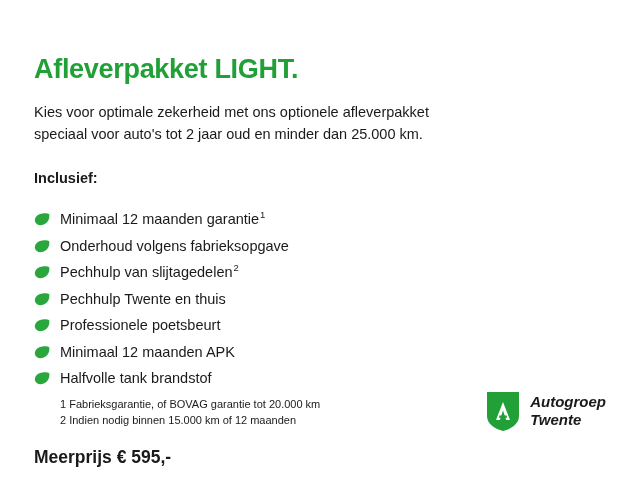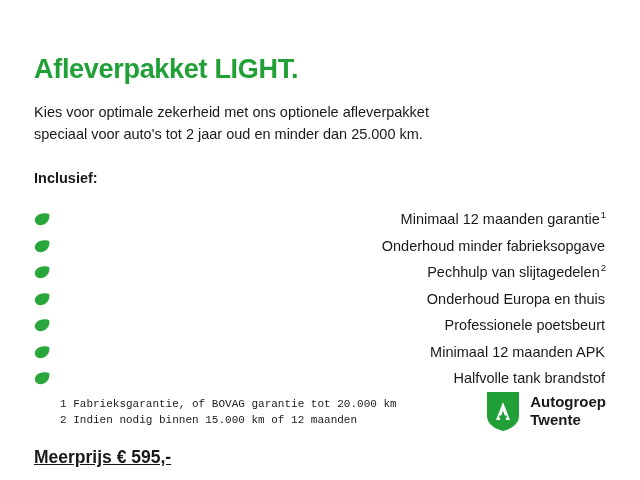--- a/index.html
+++ b/index.html
@@ -51,21 +51,20 @@
     margin: 0;
     padding: 0;
   }
   ul.features li {
     display: flex;
     align-items: baseline;
     font-size: 14.5px;
     line-height: 1.0;
     padding: 5.5px 0;
     color: #1a1a1a;
-    justify-content: space-between;
   }
   .leaf {
     flex: 0 0 auto;
     width: 16px;
     height: 13px;
     margin-right: 10px;
     position: relative;
     top: 2px;
   }
   .leaf svg {
@@ -75,31 +74,29 @@
     font-size: 9.5px;
     vertical-align: super;
     line-height: 0;
     margin-left: 1px;
   }
   .footnotes {
     margin: 6px 0 0 26px;
     font-size: 11px;
     line-height: 1.45;
     color: #1a1a1a;
-    font-family: Liberation Mono, monospace;
   }
   .footnote {
     display: block;
   }
   .price {
     margin: 18px 0 0 0;
     font-size: 17.5px;
     font-weight: bold;
     color: #1a1a1a;
-    text-decoration: underline;
   }
   .logo {
     position: absolute;
     right: 34px;
     bottom: 48px;
     display: flex;
     align-items: center;
   }
   .logo-shield {
     width: 36px;
@@ -107,20 +104,21 @@
     margin-right: 9px;
   }
   .logo-text {
     font-size: 15px;
     font-weight: bold;
     color: #1a1a1a;
     line-height: 1.2;
   }
   .logo-text span {
     display: block;
+    font-style: italic;
   }
 </style>
 </head>
 <body>
 
 <div class="page">
 
   <h1 class="title">Afleverpakket LIGHT.</h1>
 
   <p class="intro">
@@ -138,37 +136,37 @@
           </svg>
       </span>
       <span class="feat-text"><span>Minimaal 12 maanden garantie</span><sup>1</sup></span>
     </li>
     <li>
       <span class="leaf">
         <svg width="16" height="13" viewBox="0 0 16 13">
             <path d="M15.2 1.2C13.6 0.3 9.6-0.3 6 1.0 2.6 2.2 0.4 4.9 0.9 7.9c0.4 2.6 2.9 4.4 5.8 4.3 3.3-0.1 6.2-2.1 7.7-5.0 0.9-1.8 1.2-4.0 0.8-6.0z" fill="#2aa73c"></path>
           </svg>
       </span>
-      <span class="feat-text"><span>Onderhoud minder fabrieksopgave</span><sup></sup></span>
+      <span class="feat-text"><span>Onderhoud volgens fabrieksopgave</span><sup></sup></span>
     </li>
     <li>
       <span class="leaf">
         <svg width="16" height="13" viewBox="0 0 16 13">
             <path d="M15.2 1.2C13.6 0.3 9.6-0.3 6 1.0 2.6 2.2 0.4 4.9 0.9 7.9c0.4 2.6 2.9 4.4 5.8 4.3 3.3-0.1 6.2-2.1 7.7-5.0 0.9-1.8 1.2-4.0 0.8-6.0z" fill="#2aa73c"></path>
           </svg>
       </span>
       <span class="feat-text"><span>Pechhulp van slijtagedelen</span><sup>2</sup></span>
     </li>
     <li>
       <span class="leaf">
         <svg width="16" height="13" viewBox="0 0 16 13">
             <path d="M15.2 1.2C13.6 0.3 9.6-0.3 6 1.0 2.6 2.2 0.4 4.9 0.9 7.9c0.4 2.6 2.9 4.4 5.8 4.3 3.3-0.1 6.2-2.1 7.7-5.0 0.9-1.8 1.2-4.0 0.8-6.0z" fill="#2aa73c"></path>
           </svg>
       </span>
-      <span class="feat-text"><span>Onderhoud Europa en thuis</span><sup></sup></span>
+      <span class="feat-text"><span>Pechhulp Twente en thuis</span><sup></sup></span>
     </li>
     <li>
       <span class="leaf">
         <svg width="16" height="13" viewBox="0 0 16 13">
             <path d="M15.2 1.2C13.6 0.3 9.6-0.3 6 1.0 2.6 2.2 0.4 4.9 0.9 7.9c0.4 2.6 2.9 4.4 5.8 4.3 3.3-0.1 6.2-2.1 7.7-5.0 0.9-1.8 1.2-4.0 0.8-6.0z" fill="#2aa73c"></path>
           </svg>
       </span>
       <span class="feat-text"><span>Professionele poetsbeurt</span><sup></sup></span>
     </li>
     <li>

